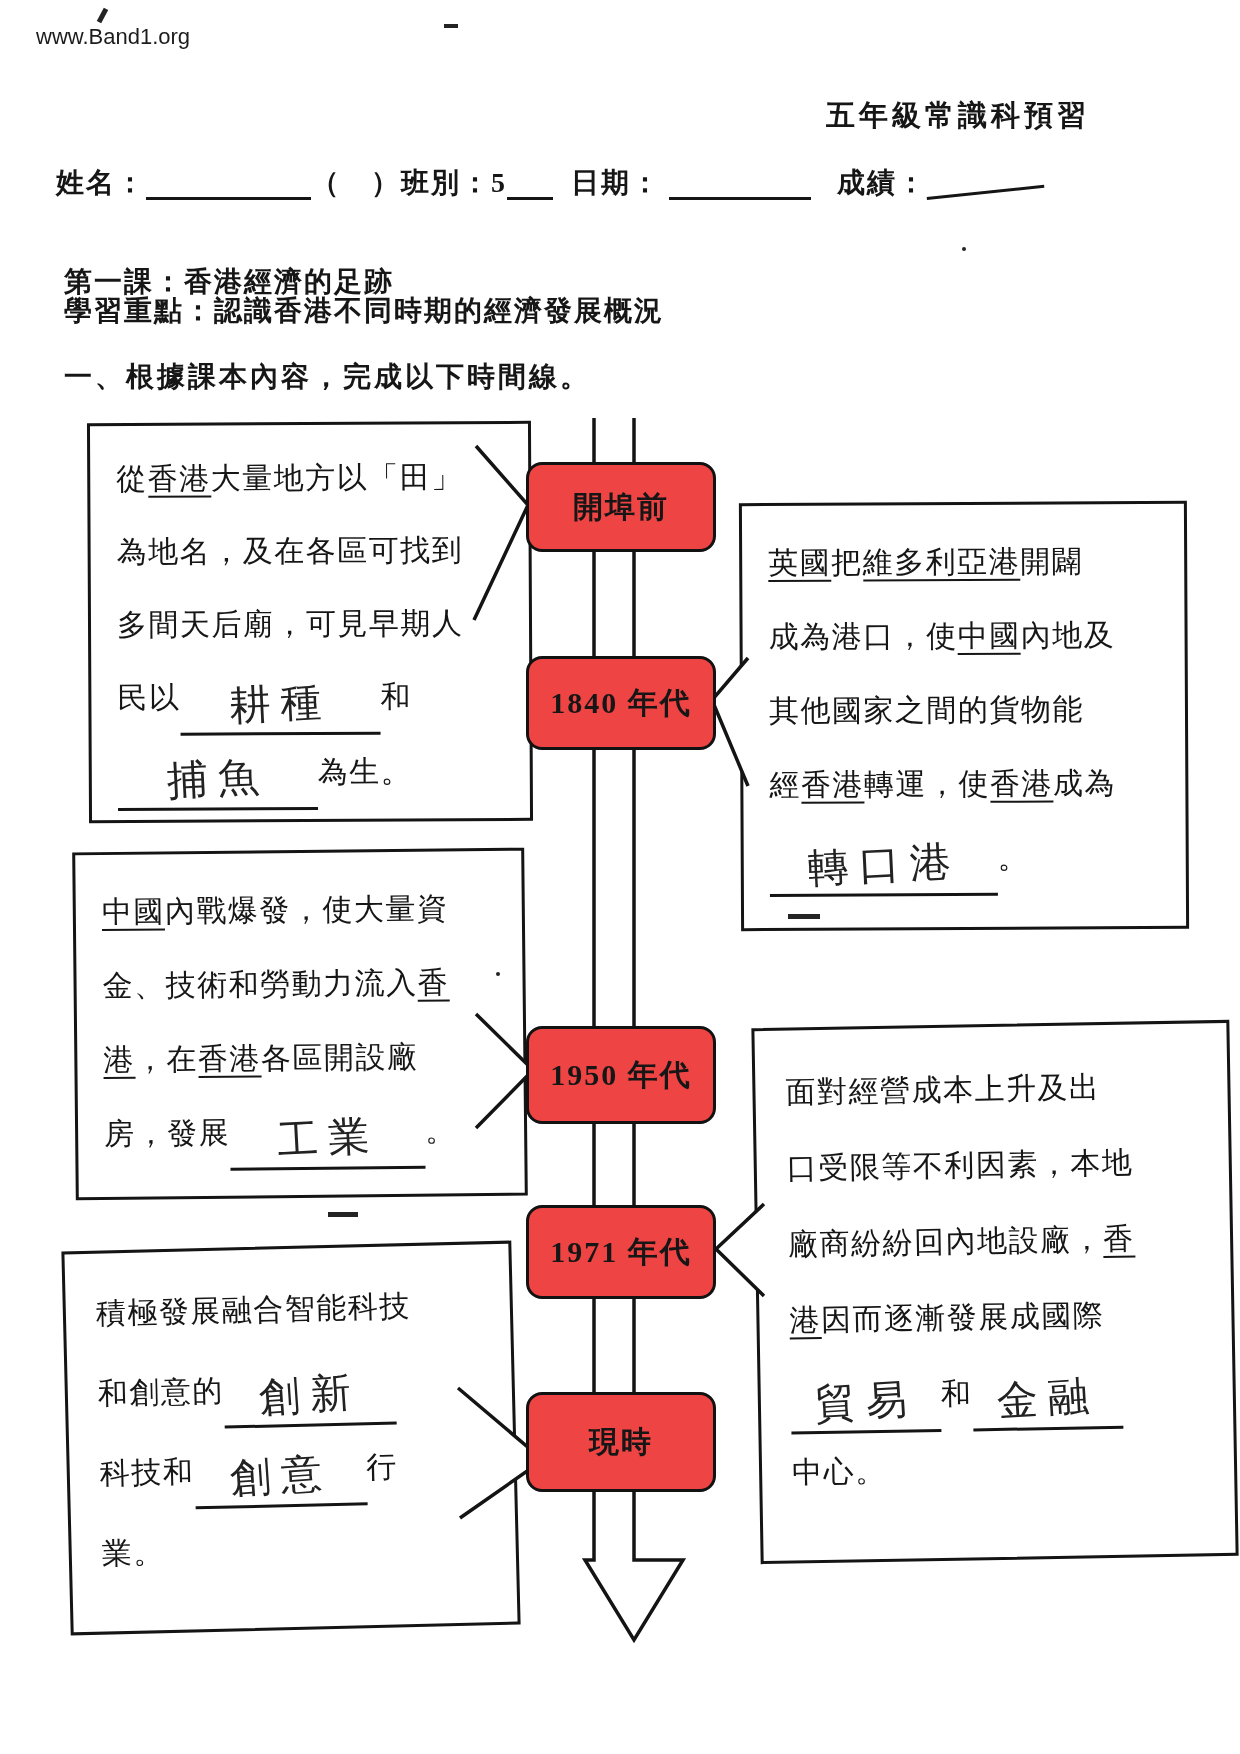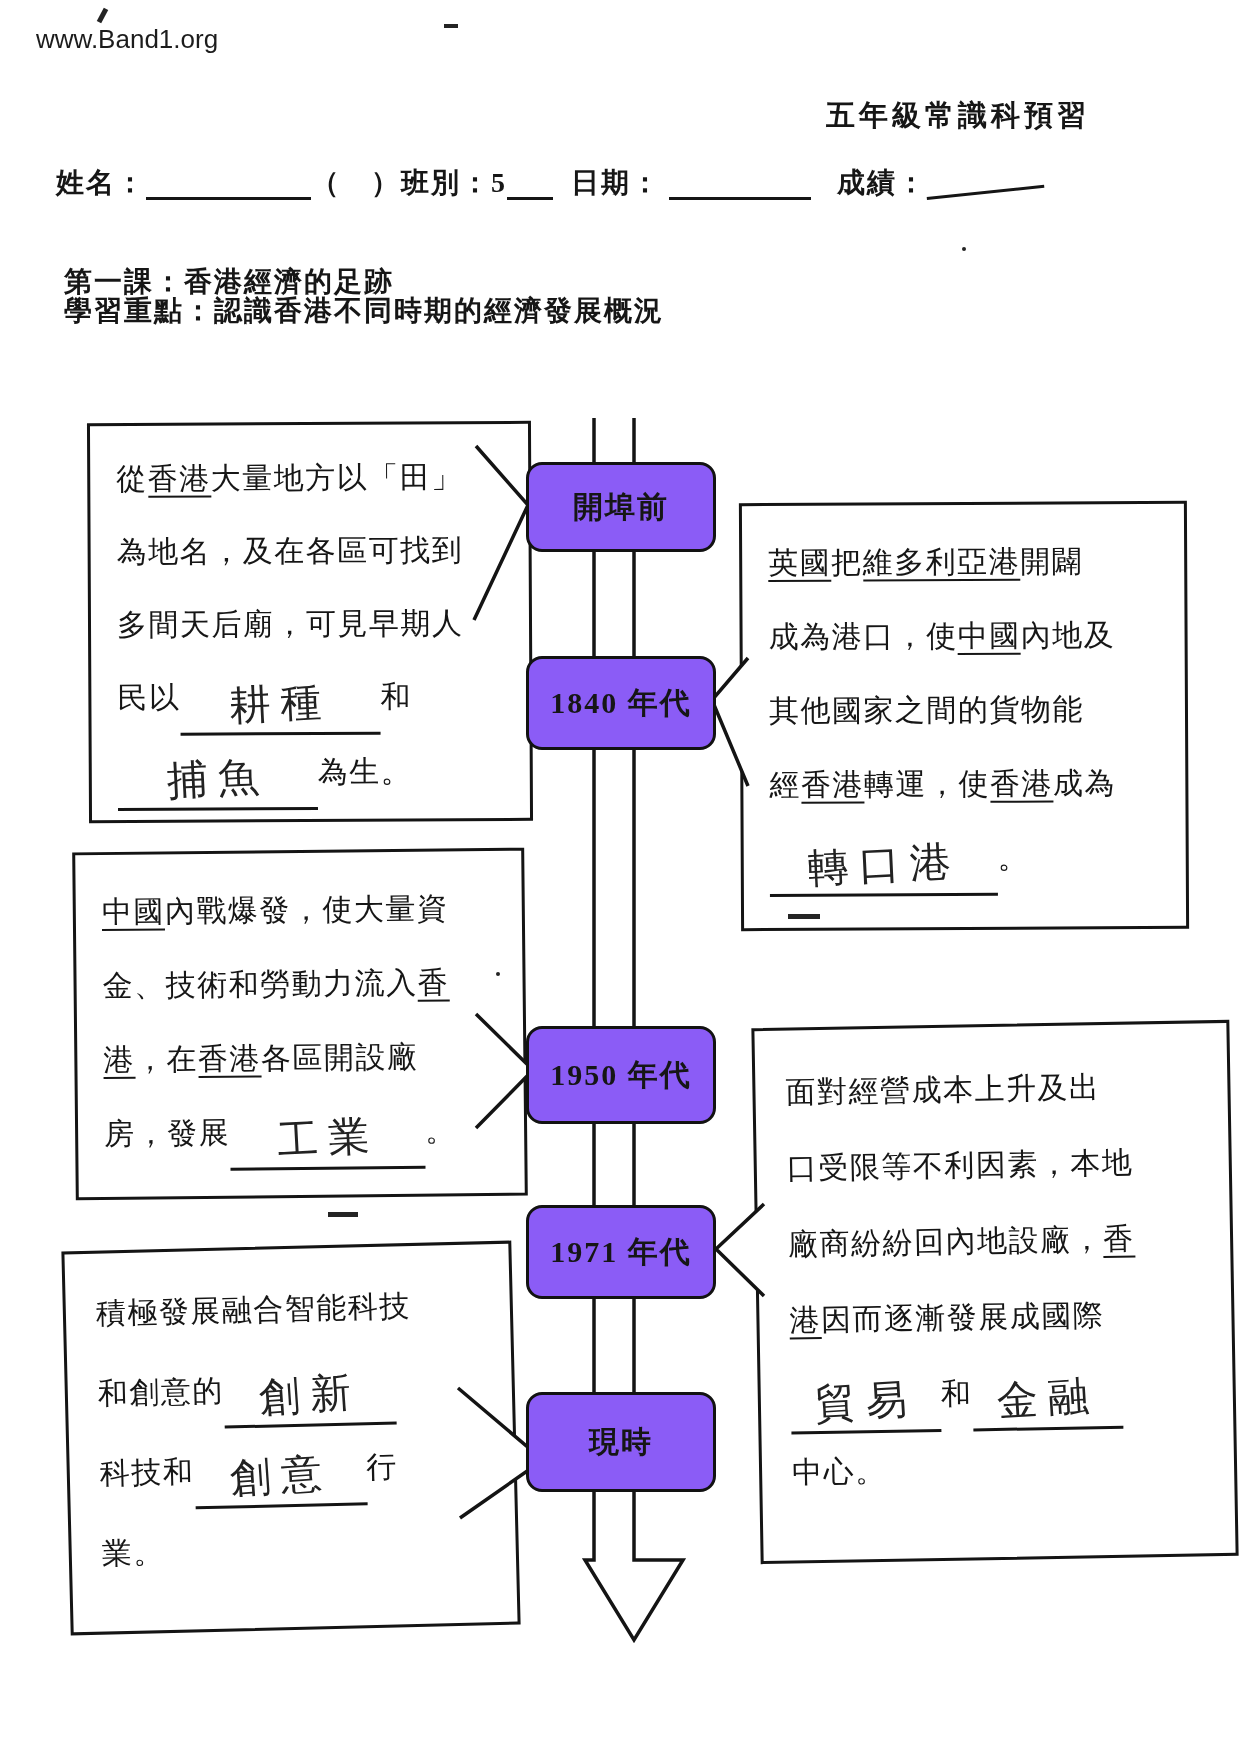--- a/index.html
+++ b/index.html
@@ -1,19 +1,19 @@
 <!DOCTYPE html>
 <html lang="zh-Hant"><head>
 <meta charset="utf-8">
 <style>
   html,body{margin:0;padding:0;background:#ffffff;}
   .page{position:relative;width:1240px;height:1754px;background:#fff;overflow:hidden;
         font-family:"Liberation Serif","DejaVu Serif",serif;color:#161616;}
   .watermark{position:absolute;left:36px;top:24px;font-family:"Liberation Sans","DejaVu Sans",sans-serif;
-        font-size:26px;color:#1c1c1c;}
+        font-size:22px;color:#1c1c1c;}
   .title{position:absolute;left:0;top:96px;width:1090px;text-align:right;font-size:29px;
         font-weight:600;letter-spacing:4px;}
   .hline{position:absolute;left:56px;top:164px;font-size:28px;font-weight:600;letter-spacing:2px;white-space:nowrap;}
   .bl{display:inline-block;border-bottom:3px solid #151515;height:1em;vertical-align:-8px;}
   .w165{width:165px}.w48{width:46px}.w140{width:142px}.w110{width:118px}
   .ml18{margin-left:18px}.ml28{margin-left:26px}.ml8{margin-left:8px}
   .slant{transform:rotate(-6deg);transform-origin:left bottom;}
   .line{position:absolute;left:64px;font-size:28px;font-weight:600;letter-spacing:2px;white-space:nowrap;}
   .l-book{top:206px}.l-lesson{top:263px}.l-focus{top:292px}.l-instr{top:358px;letter-spacing:3px;}
 
@@ -30,21 +30,21 @@
   .prn{border-bottom:2.5px solid #161616;padding-bottom:1px;}
   .blank{display:inline-block;min-width:200px;height:52px;border-bottom:3px solid #141414;
         text-align:center;vertical-align:-10px;line-height:52px;}
   .b-1840 .blank{min-width:228px}
   .b-1950 .blank{min-width:195px}
   .b-1980 .blank{min-width:150px}
   .b-present .blank{min-width:172px}
   .hw{display:inline-block;font-family:"DejaVu Sans","Liberation Sans",sans-serif;font-weight:400;
         font-size:41px;line-height:46px;letter-spacing:10px;color:#222;transform:rotate(-2.5deg);}
 
-  .node{position:absolute;left:526px;width:184px;z-index:3;background:#8b5cf6;border:3.5px solid #121212;
+  .node{position:absolute;left:526px;width:184px;z-index:3;background:#ef4444;border:3.5px solid #121212;
         border-radius:16px;display:flex;align-items:center;justify-content:center;
         font-size:30px;font-weight:600;letter-spacing:2px;}
   .n1{top:462px;height:84px}.n2{top:656px;height:88px}.n3{top:1026px;height:92px}
   .n4{top:1205px;height:88px}.n5{top:1392px;height:94px}
 
   .art{position:absolute;background:#242424;z-index:4;}
   .a1{left:100px;top:8px;width:5px;height:15px;transform:rotate(28deg);}
   .a2{left:444px;top:24px;width:14px;height:4px;}
   .a3{left:788px;top:914px;width:32px;height:5px;}
   .a4{left:328px;top:1212px;width:30px;height:5px;}
@@ -58,20 +58,21 @@
 
   <div class="watermark">www.Band1.org</div>
   <div class="title">五年級常識科預習</div>
 
   <div class="hline">
     <span>姓名：</span><span class="bl w165"></span><span>（　）</span><span>班別：5</span><span class="bl w48"></span><span class="ml18">日期：</span><span class="bl w140 ml8"></span><span class="ml28">成績：</span><span class="bl w110 slant"></span>
   </div>
 
   <div class="line l-lesson">第一課：香港經濟的足跡</div>
   <div class="line l-focus">學習重點：認識香港不同時期的經濟發展概況</div>
+  <div class="line l-instr">一、根據課本內容，完成以下時間線。</div>
 
   <svg class="layer z0" viewBox="0 0 1240 1754">
     <path d="M594,418 L594,1560 L585,1560 L634,1640 L683,1560 L634,1560 L634,418" fill="#ffffff" stroke="#141414" stroke-width="3.5" stroke-linejoin="miter"></path>
   </svg>
 
   <div class="tbox b-pre">從<span class="prn">香港</span>大量地方以「田」<br>為地名，及在各區可找到<br>多間天后廟，可見早期人<br>民以<span class="blank"><span class="hw">耕種</span></span>和<br><span class="blank"><span class="hw">捕魚</span></span>為生。</div>
   <div class="tbox b-1840"><span class="prn">英國</span>把<span class="prn">維多利亞港</span>開闢<br>成為港口，使<span class="prn">中國</span>內地及<br>其他國家之間的貨物能<br>經<span class="prn">香港</span>轉運，使<span class="prn">香港</span>成為<br><span class="blank"><span class="hw">轉口港</span></span>。</div>
   <div class="tbox b-1950"><span class="prn">中國</span>內戰爆發，使大量資<br>金、技術和勞動力流入<span class="prn">香<br>港</span>，在<span class="prn">香港</span>各區開設廠<br>房，發展<span class="blank"><span class="hw">工業</span></span>。</div>
   <div class="tbox b-1980">面對經營成本上升及出<br>口受限等不利因素，本地<br>廠商紛紛回內地設廠，<span class="prn">香<br>港</span>因而逐漸發展成國際<br><span class="blank"><span class="hw">貿易</span></span>和<span class="blank"><span class="hw">金融</span></span><br>中心。</div>
   <div class="tbox b-present">積極發展融合智能科技<br>和創意的<span class="blank"><span class="hw">創新</span></span><br>科技和<span class="blank"><span class="hw">創意</span></span>行<br>業。</div>

